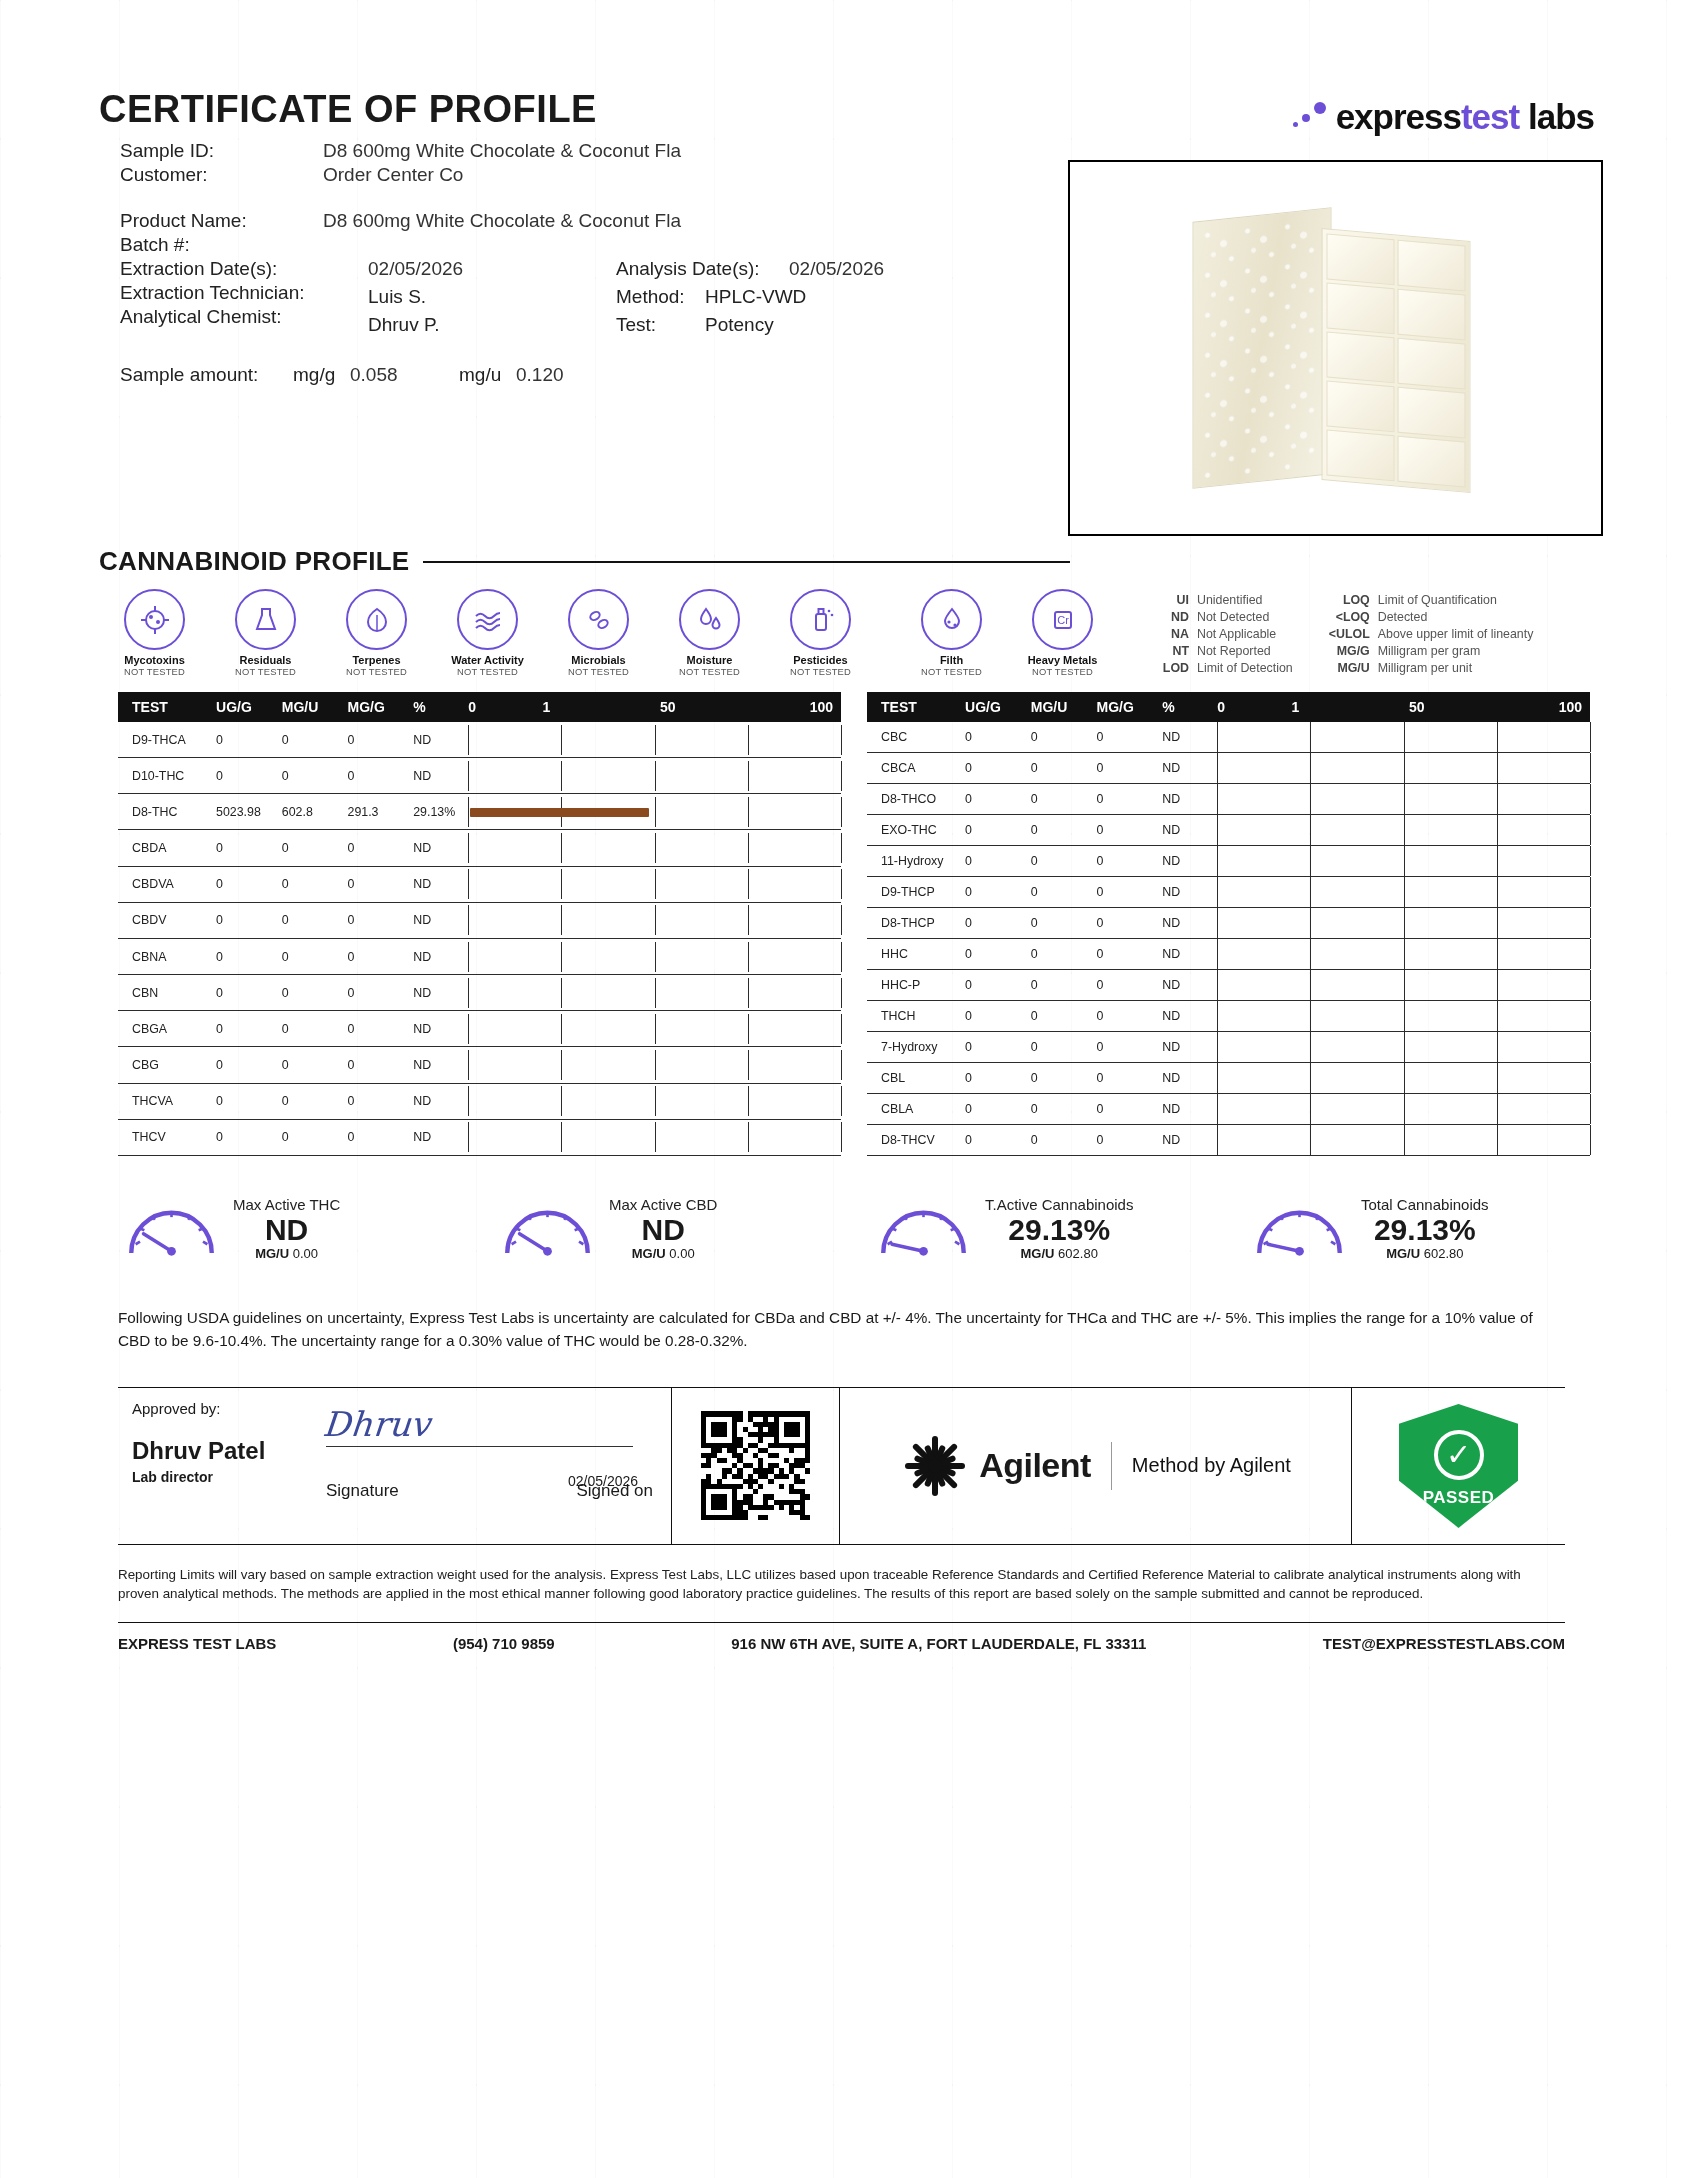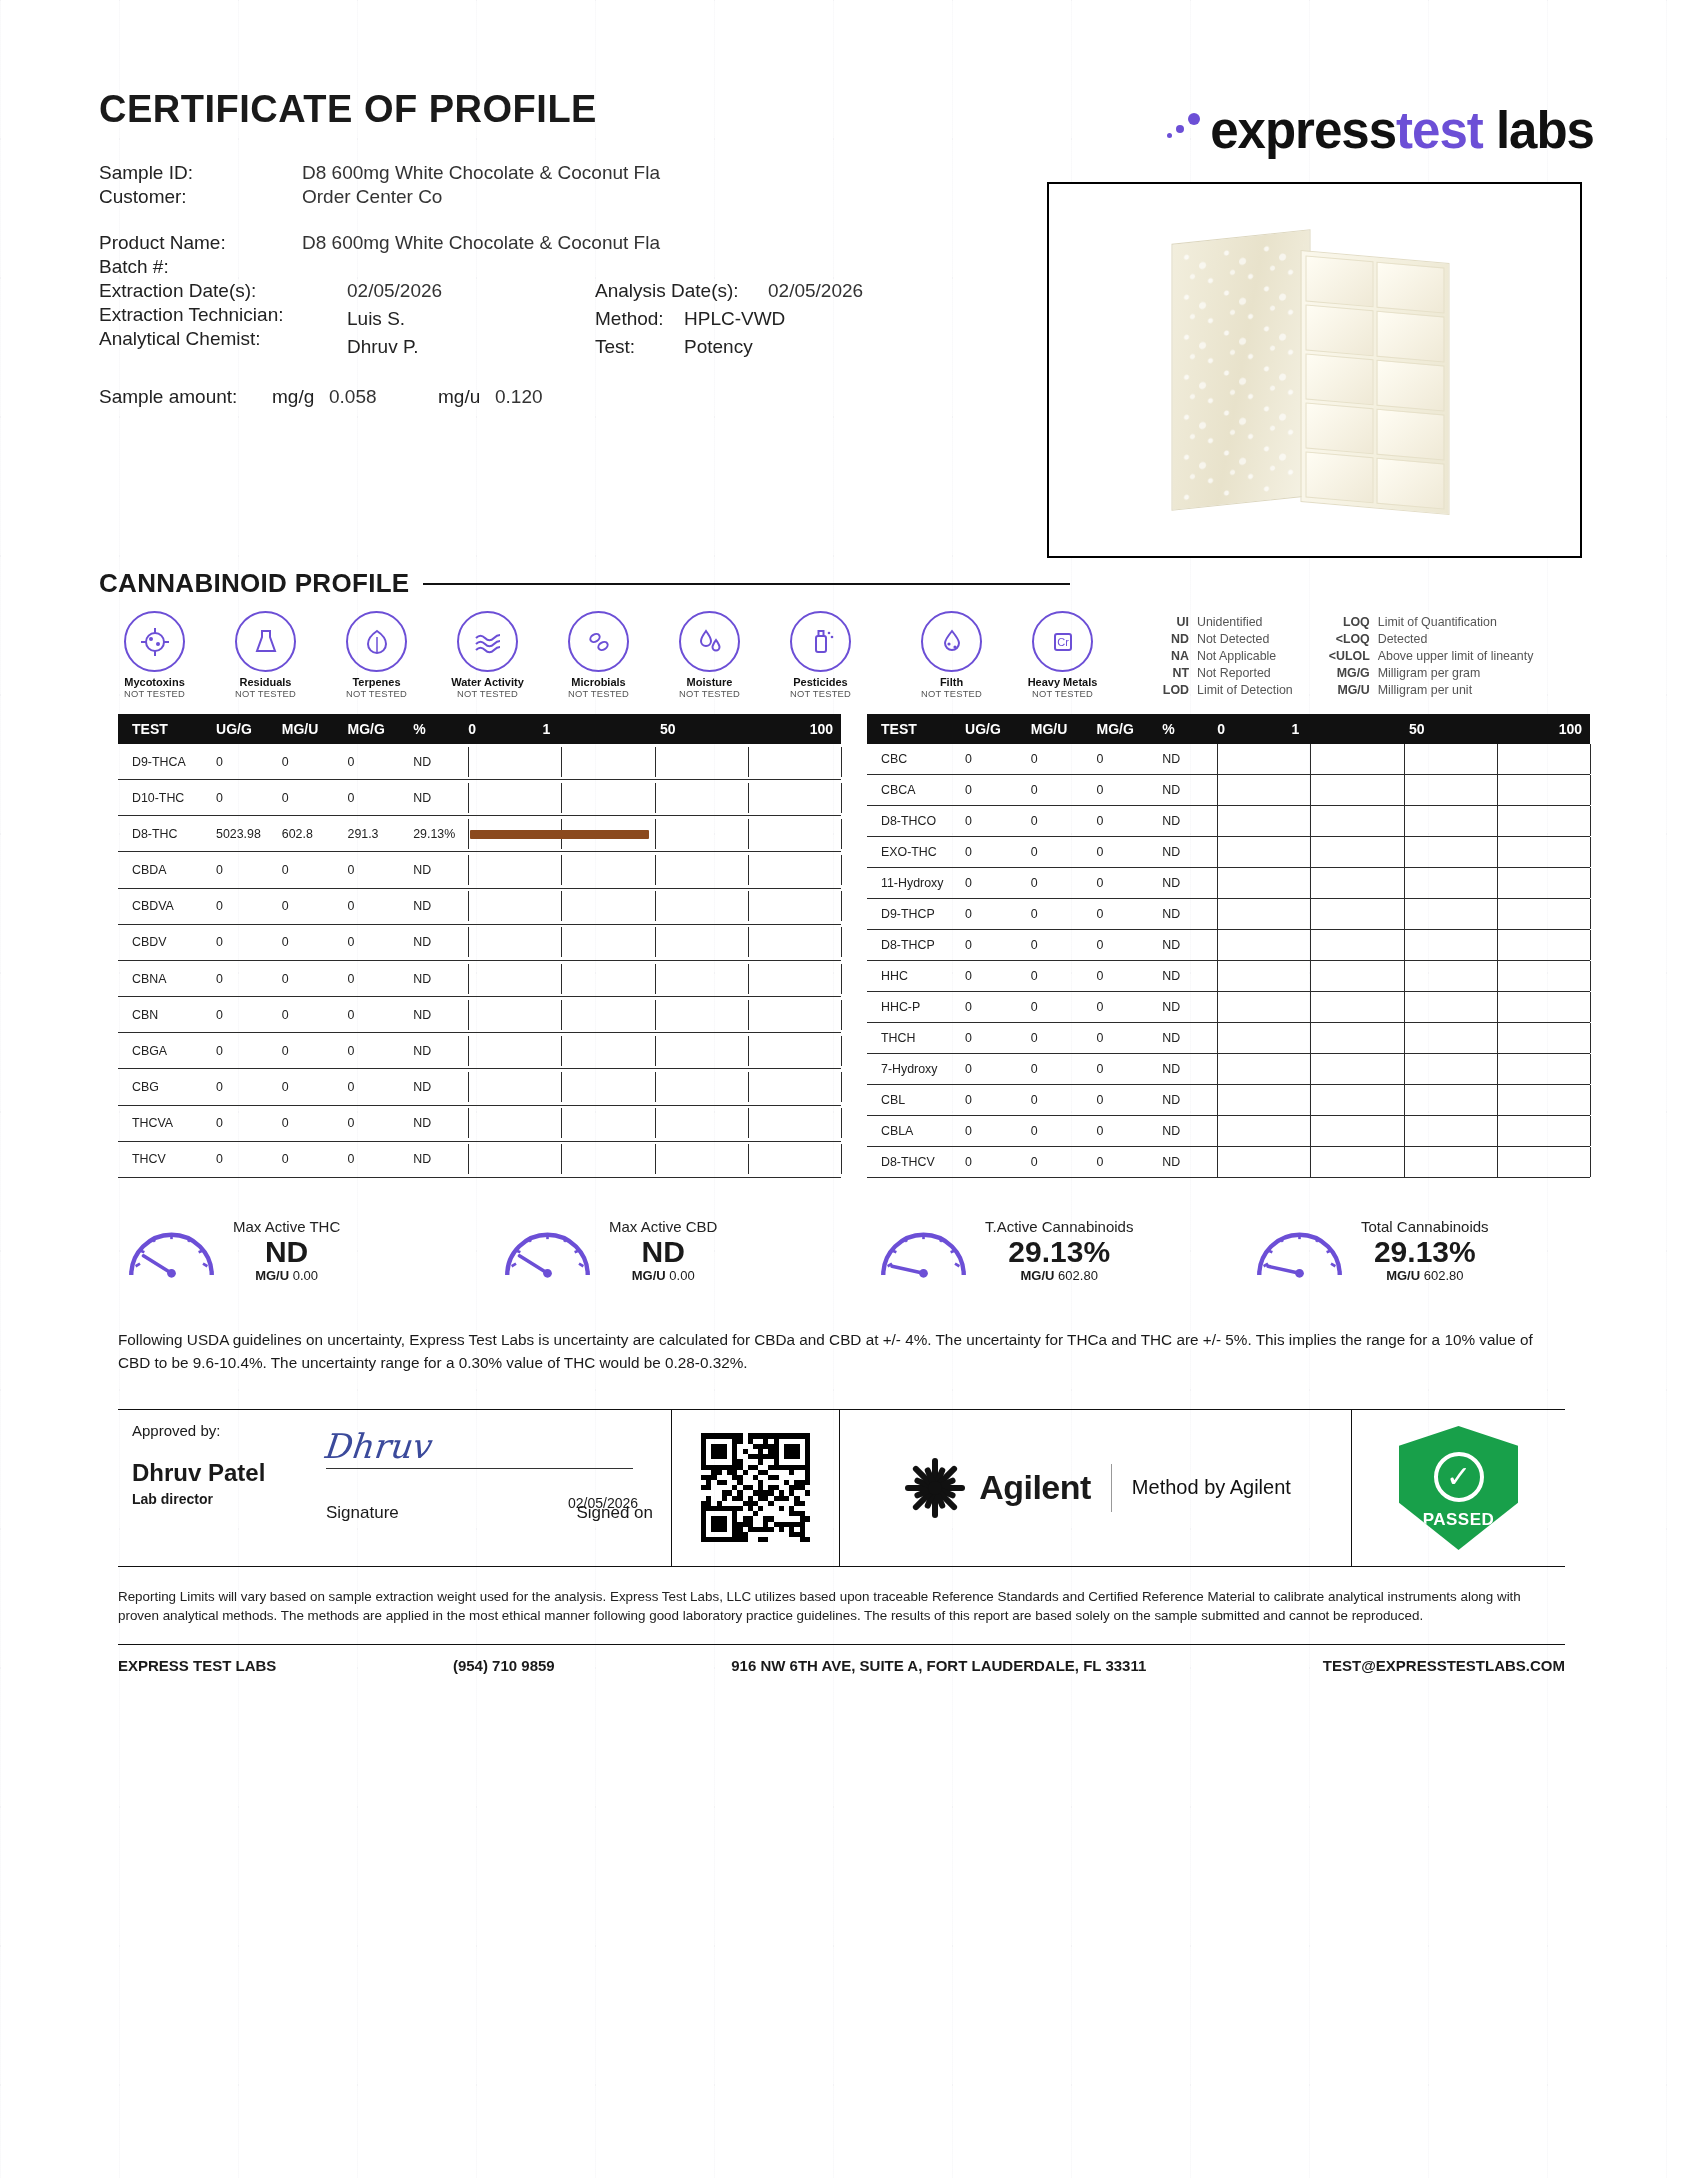--- a/index.html
+++ b/index.html
@@ -34,27 +34,27 @@
   .coa-title {
     font-size:38px; font-weight:bold; letter-spacing:0.5px;
     margin:48px 0 0 40px;
   }
   .logo { margin-top:59px; margin-right:30px; display:flex; align-items:center; }
   .logo-dots { position:relative; width:46px; height:34px; }
   .logo-dots i { position:absolute; display:block; border-radius:50%; background:#6c4fd6; }
   .logo-dots i:nth-child(1){ width:12px;height:12px; left:24px; top:2px;}
   .logo-dots i:nth-child(2){ width:8px;height:8px; left:12px; top:14px;}
   .logo-dots i:nth-child(3){ width:5px;height:5px; left:3px; top:22px;}
-  .logo-text { font-size:51px; font-weight:bold; letter-spacing:-1px; line-height:1;margin-top:6px; }
+  .logo-text { font-size:35px; font-weight:bold; letter-spacing:-1px; line-height:1; }
   .logo-text .lt-express { color:#111; }
   .logo-text .lt-test { color:#6c4fd6; }
   .logo-text .lt-labs { color:#111; }
 
   
-  .meta-wrap { display:flex; margin-top:6px; }
+  .meta-wrap { display:flex; margin-top:6px;justify-content:center; }
   .meta-left { width:970px; padding-left:40px; }
   .meta-line { display:flex; align-items:baseline; margin-bottom:2px; }
   .meta-lbl { font-size:19px; color:#222; }
   .meta-val { font-size:19px; color:#333; }
   .m-row { display:flex; }
   .m-col-a { width:248px; }
   .m-col-b { width:248px; }
 
   .prod-img-box {
     width:535px; height:376px;

